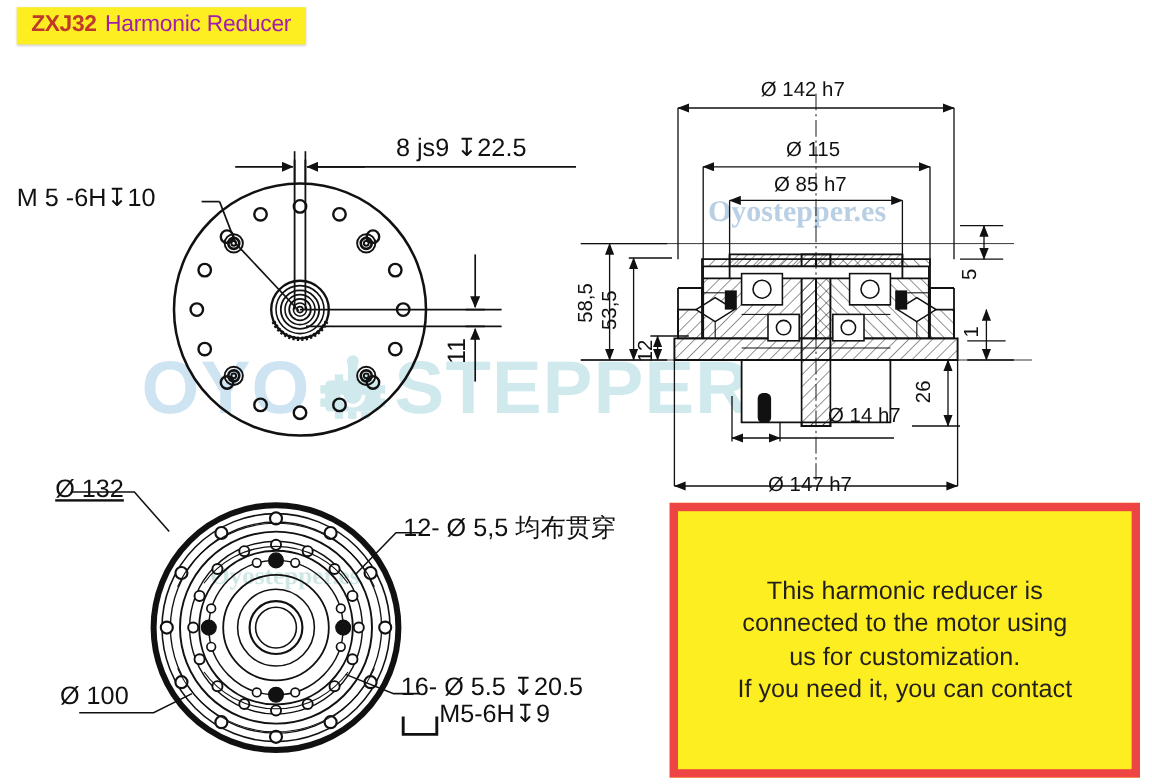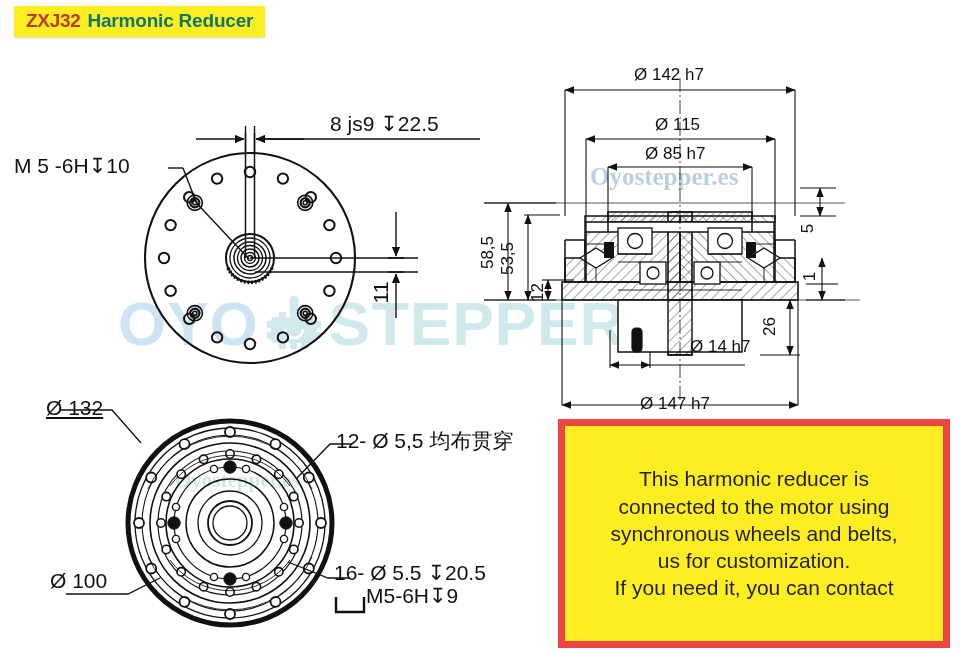--- a/index.html
+++ b/index.html
@@ -32,22 +32,22 @@
     gap: 7px;
     box-shadow: 0 1px 2px rgba(0,0,0,0.18);
   }
   #title-badge .model {
     color: #c0392b;
     font-weight: bold;
     font-size: 19px;
     letter-spacing: -0.3px;
   }
   #title-badge .name {
-    color: #0f766e;
-    font-weight: bold;
+    color: #a21caf;
+    font-weight: normal;
     font-size: 19px;
     letter-spacing: -0.2px;
   }
 
   
   .dim {
     position: absolute;
     font-family: "Liberation Sans", sans-serif;
     color: #111;
     white-space: nowrap;
@@ -509,18 +509,17 @@
   <div class="dim big" style="left:334px; top:562px;">16-  Ø  5.5  ↧20.5</div>
   <div class="dim big" style="left:366px; top:585px;">M5-6H↧9</div>
 
   <svg class="layer">
     <path d="M336 597 V612 H364 V597" stroke="#111" stroke-width="2.4" fill="none"></path>
   </svg>
 
   <div id="note-box">
     <div class="line">This harmonic reducer is</div>
     <div class="line">connected to the motor using</div>
-    <div class="line">synchronous wheels and belts,</div>
     <div class="line">us for customization.</div>
     <div class="line">If you need it, you can contact</div>
   </div>
 
 </div>
 
 </body></html>

